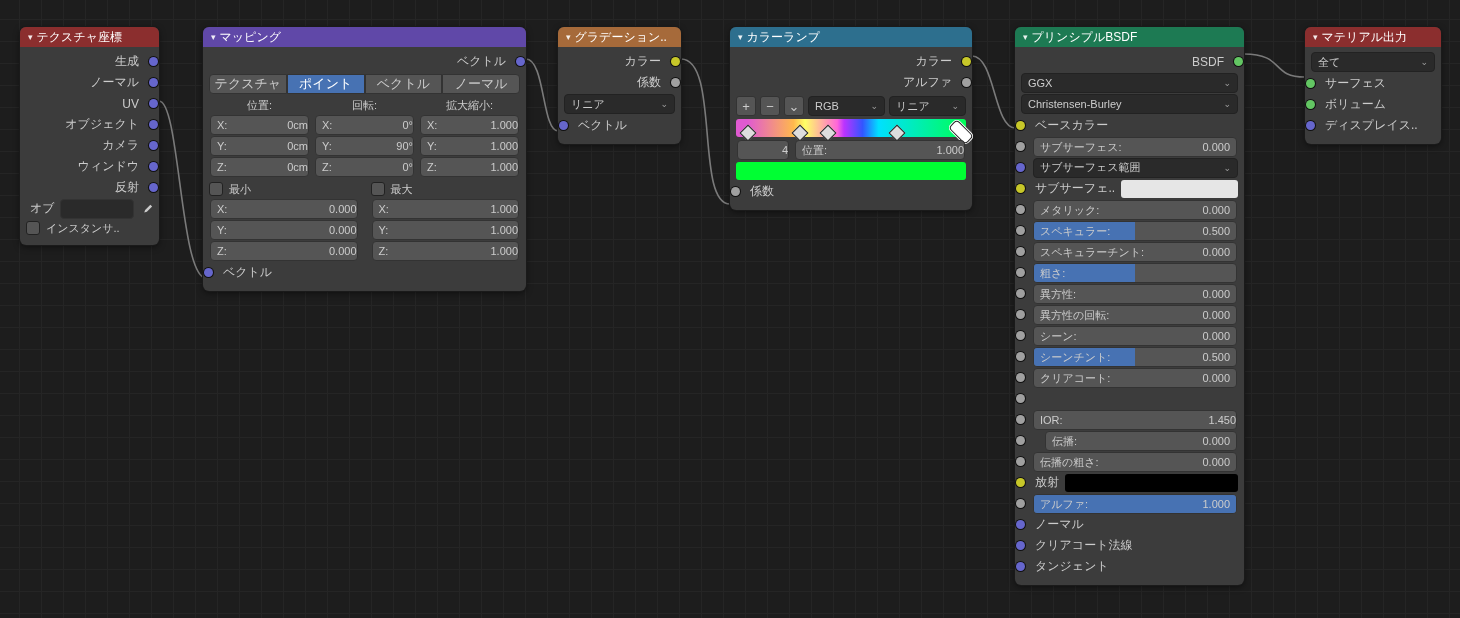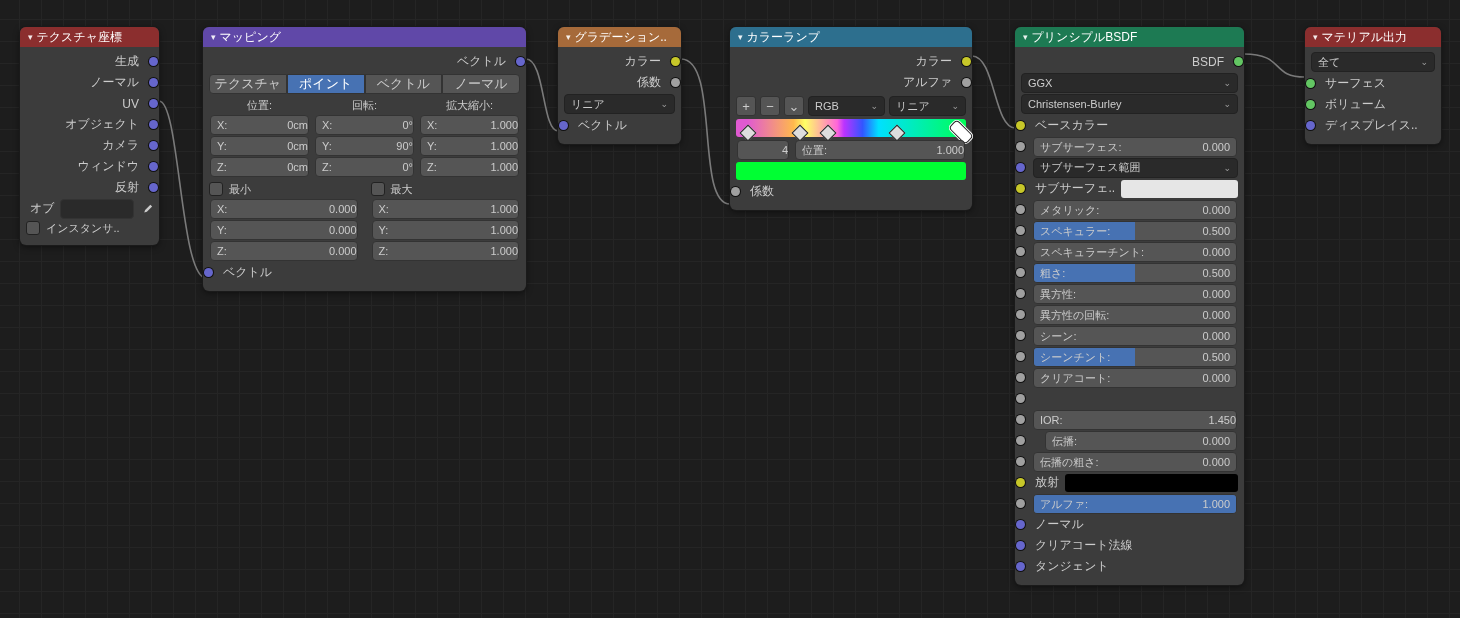--- a/index.html
+++ b/index.html
@@ -359,21 +359,21 @@
           <div class="row">
             <span class="sock in sc-fac"></span>
             <div class="slider" style="margin-left: 12px;">
               <div class="fill" style="width: 0%;"></div>
               <span class="nlabel">スペキュラーチント:</span>
               <span class="nval">0.000</span>
             </div>
           </div>
           <div class="row">
             <span class="sock in sc-fac"></span>
-            <div class="slider" style="margin-left: 12px;">
+            <div class="slider" style="margin-left: 12px; flex-direction: column;">
               <div class="fill" style="width: 50%;"></div>
               <span class="nlabel">粗さ:</span>
               <span class="nval">0.500</span>
             </div>
           </div>
           <div class="row">
             <span class="sock in sc-fac"></span>
             <div class="slider" style="margin-left: 12px;">
               <div class="fill" style="width: 0%;"></div>
               <span class="nlabel">異方性:</span>

